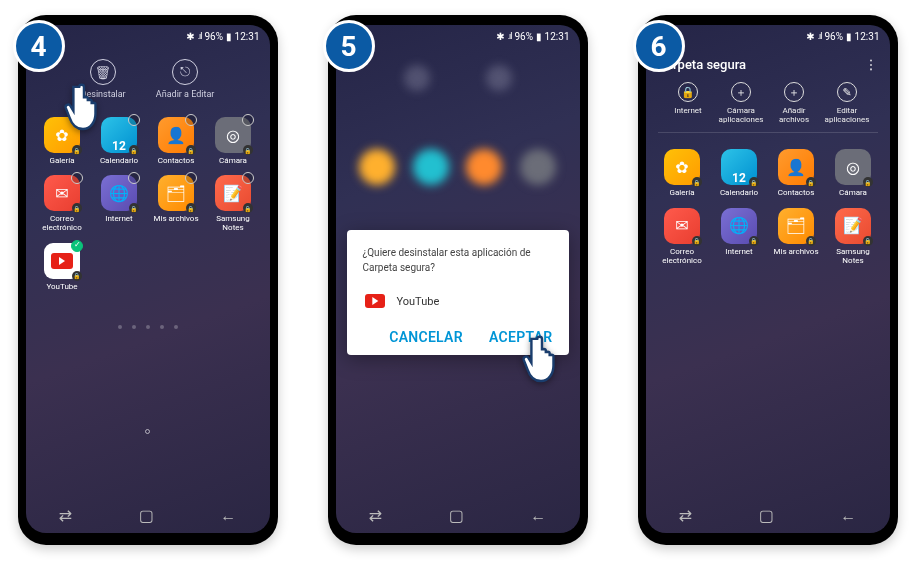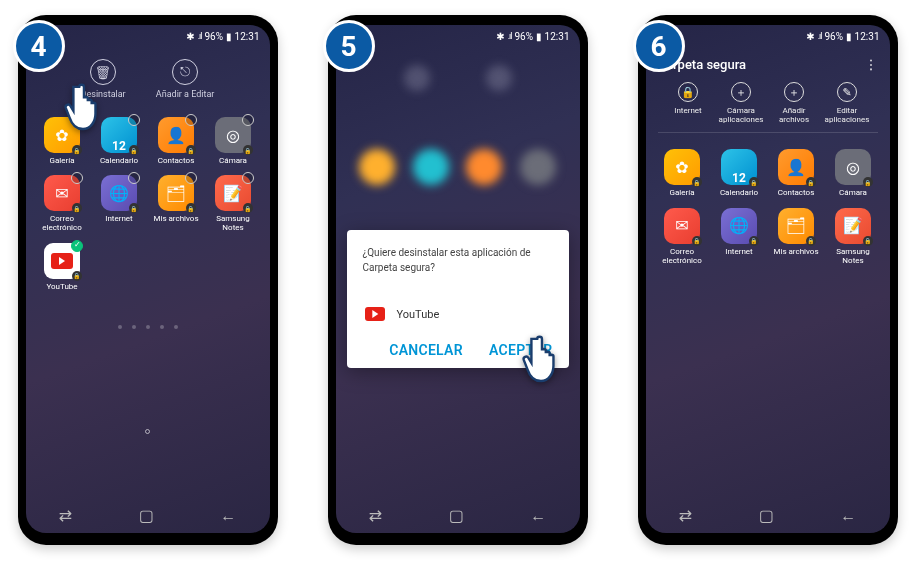--- a/index.html
+++ b/index.html
@@ -56,21 +56,21 @@
   .home-dot span { width:5px; height:5px; border:1px solid rgba(255,255,255,0.6); border-radius:50%; }
   .navbar { position:absolute; bottom:0; left:0; right:0; height:36px; display:flex; justify-content:space-around; align-items:center; font-size:16px; color:#bbb; }
   
   .blur-bg { filter: blur(5px); }
   .blur-row { display:flex; justify-content:space-around; padding: 40px 15px 10px; }
   .blur-circle { width:36px; height:36px; border-radius:50%; }
   .dialog {
     position:absolute; left:11px; right:11px; top:205px; background:#fff; border-radius:4px;
     color:#333; padding:16px 16px 10px; font-size:11px; box-shadow:0 4px 20px rgba(0,0,0,0.35);
   }
-  .dialog .msg { color:#444; line-height:1.45; margin-bottom:27px; font-size:10px; }
+  .dialog .msg { color:#444; line-height:1.45; margin-bottom:14px; font-size:10px; }
   .dialog .apprw { display:flex; align-items:center; gap:10px; margin-bottom:16px; }
   .yt-ic { width:24px; height:24px; background:#fff; display:flex; align-items:center; justify-content:center; position: relative; }
   .yt-ic::before { content:""; width:20px; height:14px; background:#e62117; border-radius:3px; display:block; }
   .yt-ic::after { content:""; position:absolute; top:50%; left:50%; transform:translate(-45%,-50%); border-left:6px solid #fff; border-top:4px solid transparent; border-bottom:4px solid transparent; }
   .dlg-btns { display:flex; justify-content:flex-end; gap:26px; font-size:14px; font-weight:600; color:#0095d6; letter-spacing:0.3px; }
   
   .sf-header { padding: 10px 12px 6px; }
   .sf-titlebar { display:flex; justify-content:space-between; align-items:center; font-size:13px; font-weight:500; margin-bottom:10px; }
   .sf-tools { display:flex; justify-content:space-between; padding: 0 4px 8px; border-bottom:1px solid rgba(255,255,255,0.14); }
   .sf-tool { display:flex; flex-direction:column; align-items:center; gap:4px; font-size:8px; color:#eee; flex:1; }

